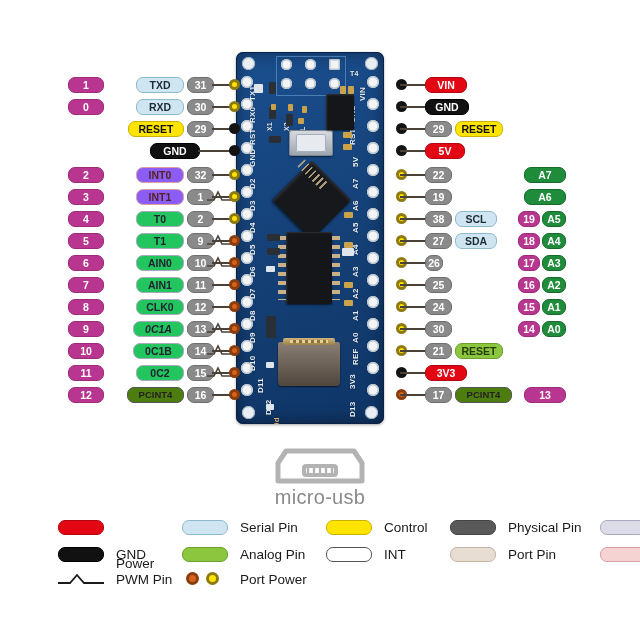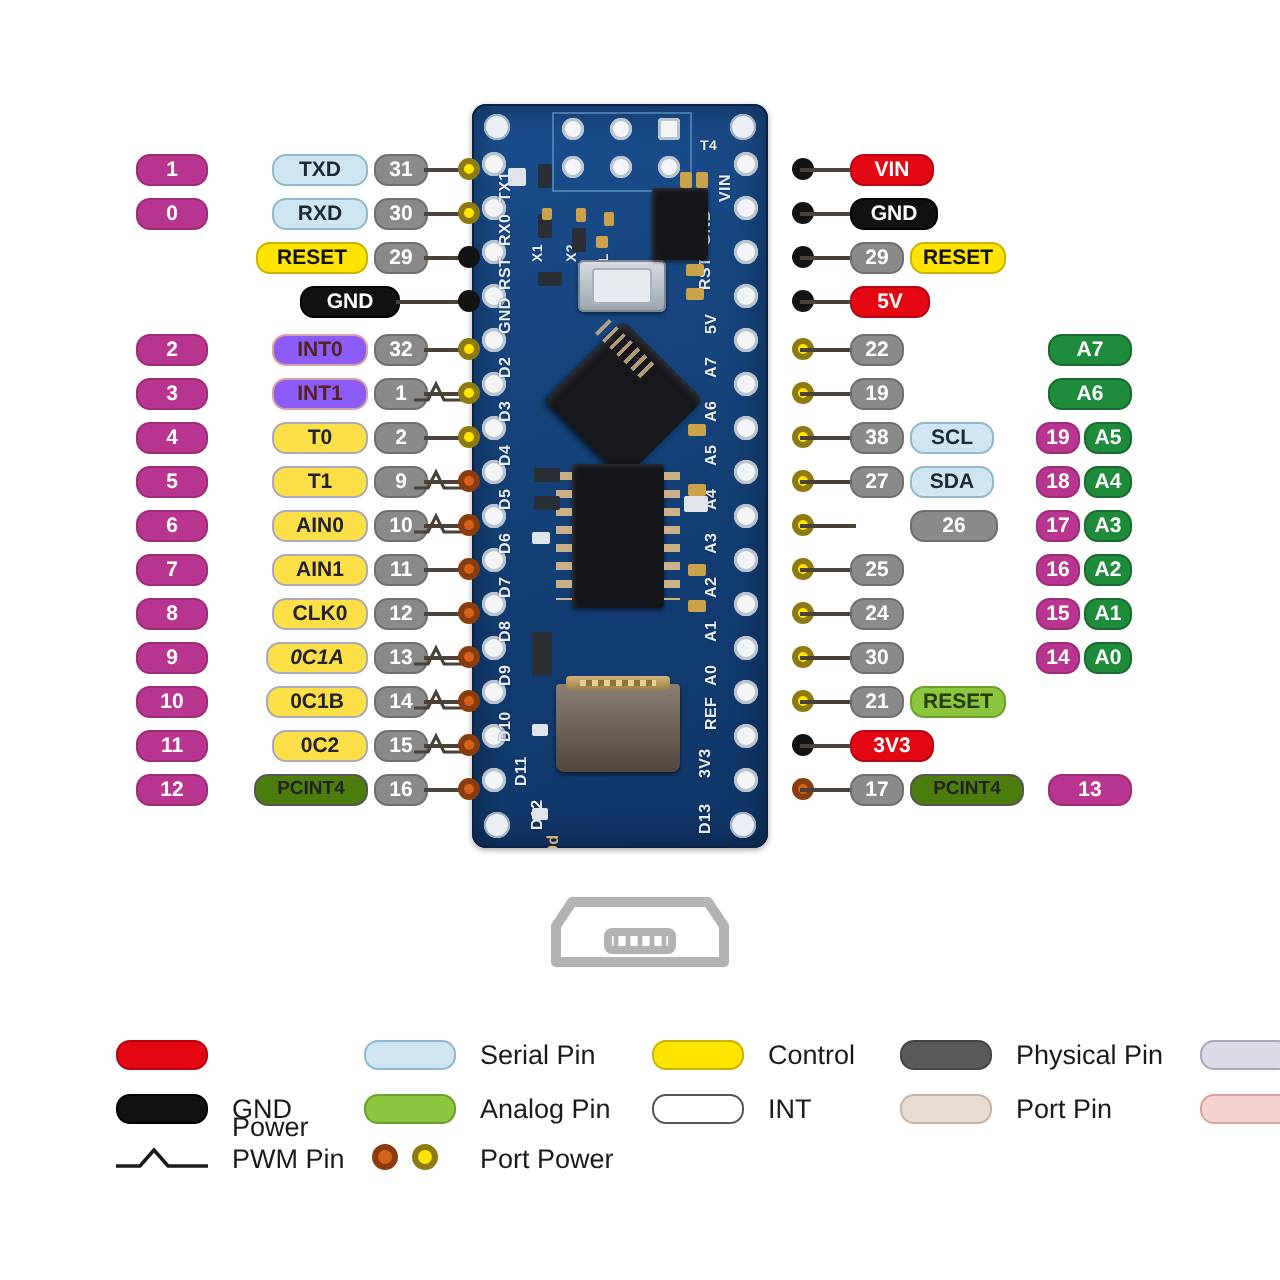--- a/index.html
+++ b/index.html
@@ -14,21 +14,21 @@
   .pill{
     position:absolute;display:flex;align-items:center;justify-content:center;
     border-radius:7px;font-weight:bold;line-height:1;
     white-space:nowrap;box-sizing:border-box;
   }
   .pill.sm{height:16px;font-size:10.5px;}
 
   
   .c-port   {background:#b8368f;color:#ffffff;border:1px solid #9c2b79;}
   .c-phys   {background:#8a8a8a;color:#ffffff;border:1px solid #6f6f6f;}
-  .c-fn     {background:#fde047;color:#222233;border:1px solid #a9a9bd;}
+  .c-fn     {background:#22c55e;color:#222233;border:1px solid #a9a9bd;}
   .c-serial {background:#cfe6f2;color:#1c2a33;border:1px solid #8fb9cd;}
   .c-int    {background:#8b5cf6;color:#552222;border:1px solid #d9a2a2;}
   .c-intw   {background:#4d7c0f;color:#222222;border:1px solid #555555;}
   .c-ctrl   {background:#ffe400;color:#111111;border:1px solid #c9b300;}
   .c-power  {background:#e30613;color:#ffffff;border:1px solid #b40510;}
   .c-gnd    {background:#111111;color:#ffffff;border:1px solid #000000;}
   .c-analog {background:#8cc63f;color:#243b0a;border:1px solid #6ba02c;}
   .c-agreen {background:#1f8c3b;color:#ffffff;border:1px solid #17692d;}
 
   
@@ -370,21 +370,21 @@
 
   <div class="dot yellow" style="left:396px;top:235px;"></div>
   <div class="lead" style="left:400px;top:240px;width:28px;"></div>
   <div class="pill sm c-phys" style="left:425px;top:233px;width:27px;">27</div>
   <div class="pill sm c-serial" style="left:455px;top:233px;width:42px;">SDA</div>
   <div class="pill sm c-port" style="left:518px;top:233px;width:22px;">18</div>
   <div class="pill sm c-agreen" style="left:542px;top:233px;width:24px;">A4</div>
 
   <div class="dot yellow" style="left:396px;top:257px;"></div>
   <div class="lead" style="left:400px;top:262px;width:28px;"></div>
-  <div class="pill sm c-phys" style="left:425px;top:255px;width:44px;margin-left:30px;">26</div>
+  <div class="pill sm c-phys" style="left:425px;top:255px;width:18px;">26</div>
   <div class="pill sm c-port" style="left:518px;top:255px;width:22px;">17</div>
   <div class="pill sm c-agreen" style="left:542px;top:255px;width:24px;">A3</div>
 
   <div class="dot yellow" style="left:396px;top:279px;"></div>
   <div class="lead" style="left:400px;top:284px;width:28px;"></div>
   <div class="pill sm c-phys" style="left:425px;top:277px;width:27px;">25</div>
   <div class="pill sm c-port" style="left:518px;top:277px;width:22px;">16</div>
   <div class="pill sm c-agreen" style="left:542px;top:277px;width:24px;">A2</div>
 
   <div class="dot yellow" style="left:396px;top:301px;"></div>
@@ -412,20 +412,21 @@
   <div class="lead" style="left:400px;top:394px;width:28px;"></div>
   <div class="pill sm c-phys" style="left:425px;top:387px;width:27px;">17</div>
   <div class="pill sm c-intw" style="left:455px;top:387px;width:57px;font-size:9.5px;">PCINT4</div>
   <div class="pill sm c-port" style="left:524px;top:387px;width:42px;">13</div>
 
   <svg id="usbglyph" viewBox="0 0 96 46">
     <path d="M14 8 H82 L90 20 V38 H6 V20 Z" fill="none" stroke="#b3b3b3" stroke-width="5" stroke-linejoin="round"></path>
     <rect x="32" y="23" width="32" height="9" rx="2" fill="none" stroke="#b3b3b3" stroke-width="4"></rect>
     <path d="M36 23 V32 M42 23 V32 M48 23 V32 M54 23 V32 M60 23 V32" stroke="#b3b3b3" stroke-width="2.4"></path>
   </svg>
+  <div id="usbcap">micro-usb</div>
 
   <div id="legend">
 
     <div class="lg-sw" style="left:0px;top:0px;background:#e30613;border:1px solid #b40510;"></div>
     <div class="lg-tx" style="left:58px;top:0px;margin-top:36px;">Power</div>
 
     <div class="lg-sw" style="left:124px;top:0px;background:#cfe6f2;border:1px solid #8fb9cd;"></div>
     <div class="lg-tx" style="left:182px;top:0px;">Serial Pin</div>
 
     <div class="lg-sw" style="left:268px;top:0px;background:#ffe400;border:1px solid #c9b300;"></div>

